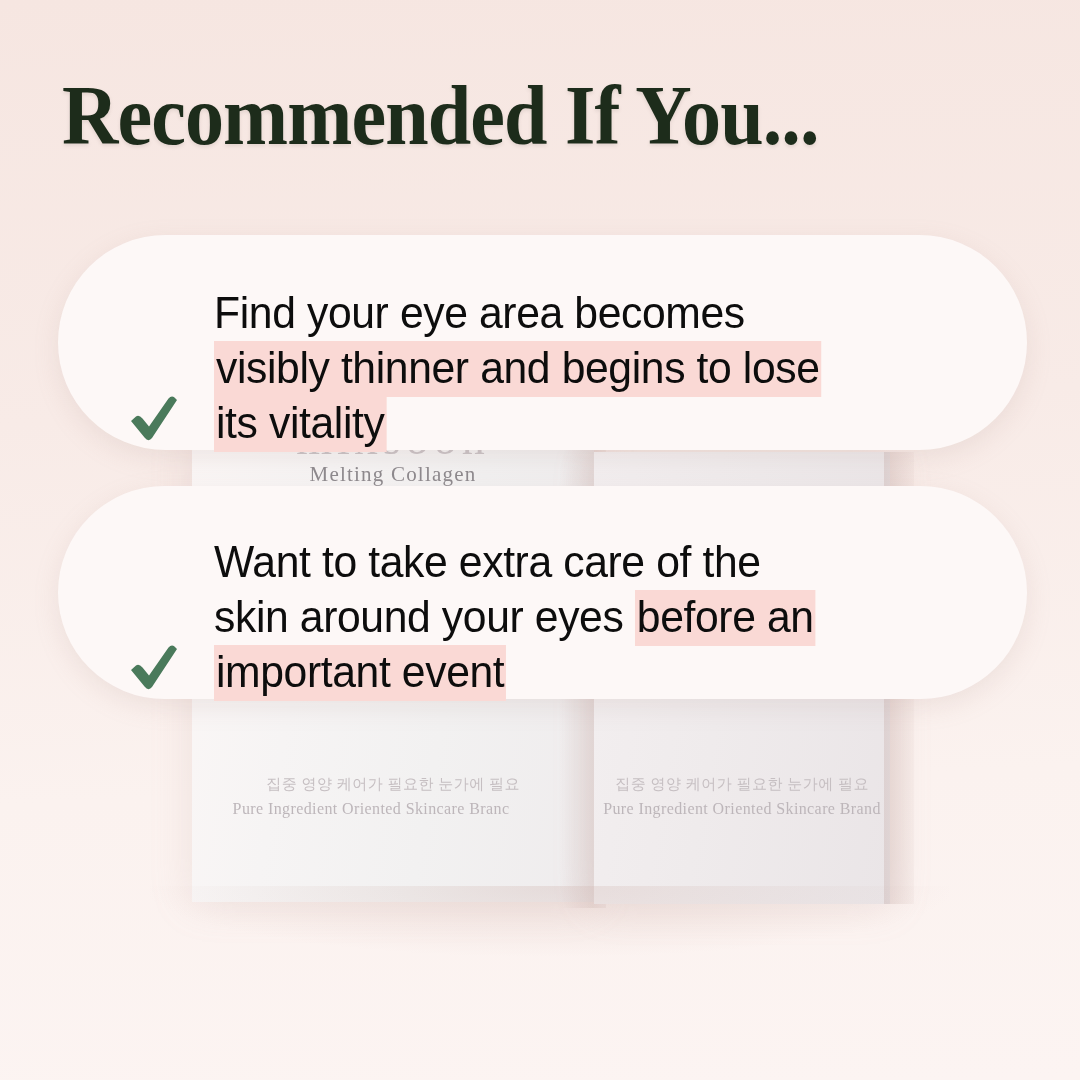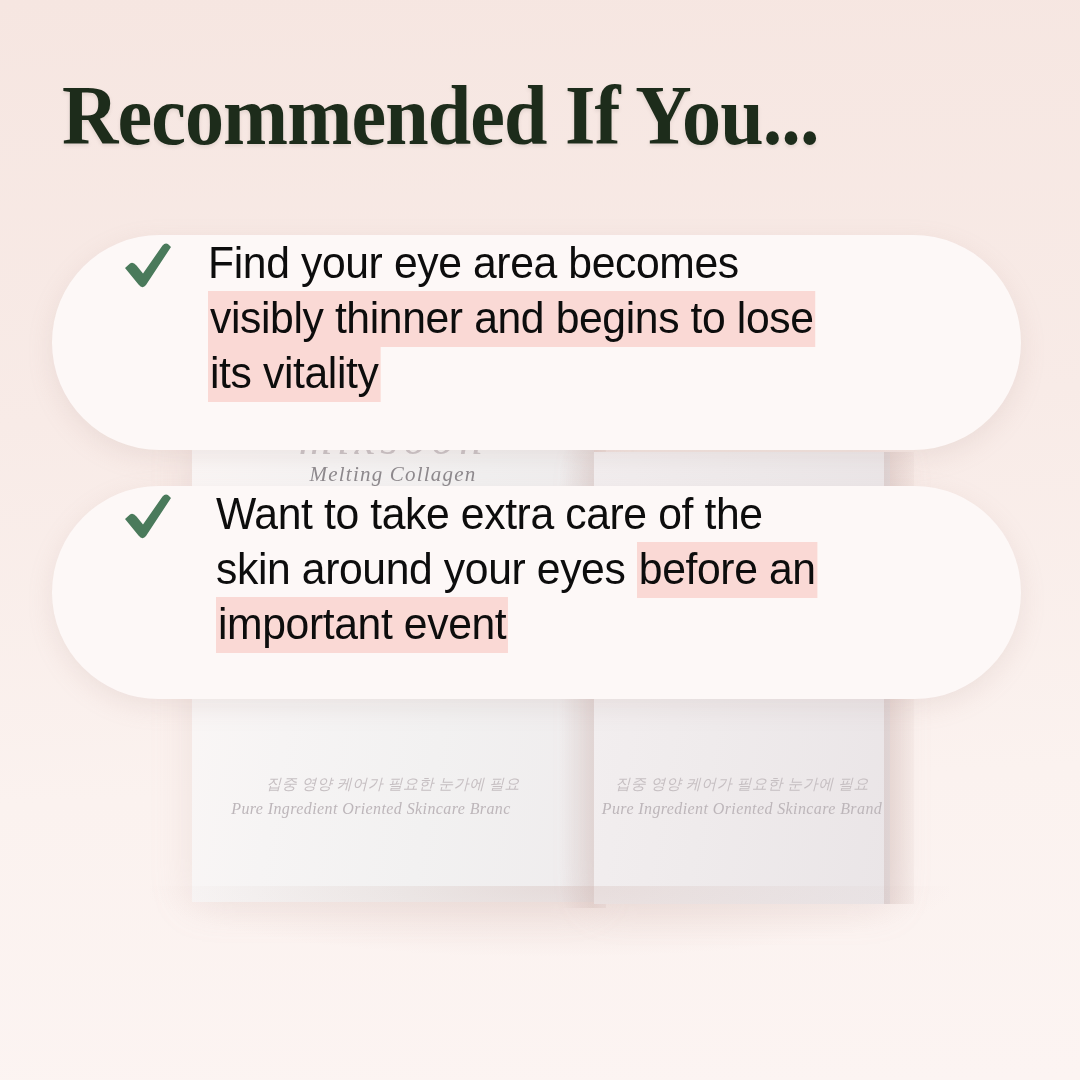--- a/index.html
+++ b/index.html
@@ -62,21 +62,20 @@
     background: radial-gradient(ellipse at 50% 0%, rgba(206,178,172,0.30) 0%, rgba(206,178,172,0) 72%);
   }
 
   .box-text {
     position: absolute;
     width: 100%;
     text-align: center;
     font-family: "Liberation Serif", serif;
     color: #b9aeb0;
     white-space: nowrap;
-    font-style: italic;
   }
   .brand-wm {
     font-size: 46px;
     letter-spacing: 5px;
     color: #c9c2c5;
   }
   .prod-wm {
     font-size: 21px;
     letter-spacing: 1.2px;
     color: #8e8a8e;
@@ -124,30 +123,30 @@
     color: #1d2c1b;
     transform: scaleX(0.93);
     transform-origin: left top;
     text-shadow: 0 2px 4px rgba(120,100,95,0.16);
     white-space: nowrap;
   }
 
   
   .card {
     position: absolute;
-    left: 52px;
+    left: 58px;
     width: 969px;
     background: #fdf8f7;
     border-radius: 110px;
     box-shadow: 0 8px 26px rgba(176,143,136,0.16);
     display: flex;
-    align-items: flex-start;
+    align-items: flex-end;
   }
   #card-1 { top: 235px; height: 215px; }
-  #card-2 { top: 486px; height: 213px; gap: 8px; }
+  #card-2 { top: 486px; height: 213px; }
   #card-3 { top: 735px; height: 213px; }
 
   .check {
     flex: 0 0 auto;
     width: 120px;
     display: flex;
     align-items: center;
     justify-content: center;
     margin-left: 36px;
   }

